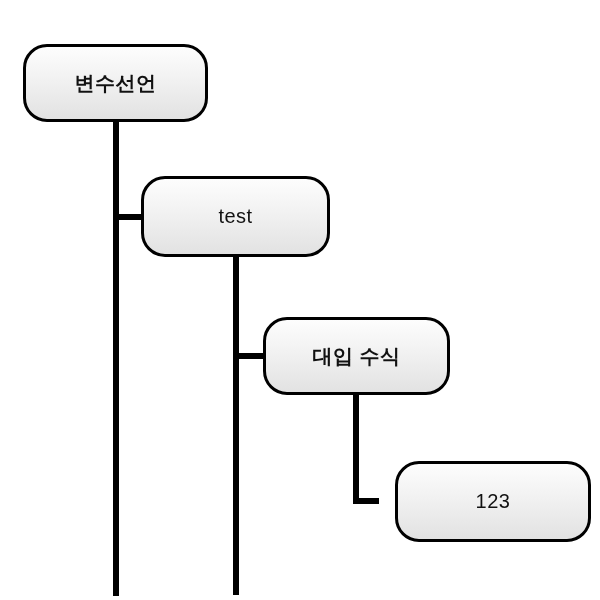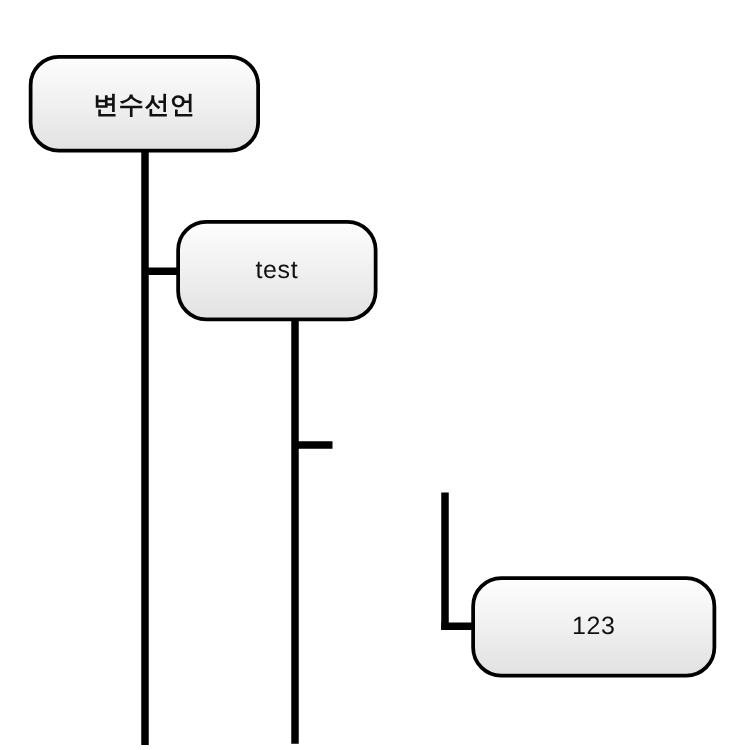--- a/index.html
+++ b/index.html
@@ -28,23 +28,23 @@
     color: #111111;
     letter-spacing: 0.5px;
   }
   .node.bold { font-weight: bold; }
   .line {
     position: absolute;
     background: #000000;
   }
   
   #node-root        { left: 23px;  top: 44px;  width: 185px; height: 78px; }
-  #node-child       { left: 141px; top: 176px; width: 161px; height: 81px; }
+  #node-child       { left: 141px; top: 176px; width: 189px; height: 81px; }
   #node-grandchild  { left: 263px; top: 317px; width: 187px; height: 78px; }
-  #node-leaf        { left: 377px; top: 461px; width: 196px; height: 81px; }
+  #node-leaf        { left: 395px; top: 461px; width: 196px; height: 81px; }
   
   #trunk-root        { left: 113px; top: 121px; width: 6px;  height: 475px; }
   #branch-to-child   { left: 115px; top: 214px; width: 29px; height: 6px;  }
   #trunk-child       { left: 233px; top: 256px; width: 6px;  height: 339px; }
   #branch-to-grandchild { left: 235px; top: 353px; width: 31px; height: 6px; }
   #trunk-grandchild  { left: 353px; top: 394px; width: 6px;  height: 110px; }
   #branch-to-leaf    { left: 353px; top: 498px; width: 26px; height: 6px;  }
 </style>
 </head>
 <body>
@@ -59,18 +59,21 @@
   <div class="line" id="branch-to-leaf"></div>
 
   <div class="node bold" id="node-root">
     <span>변수선언</span>
   </div>
 
   <div class="node" id="node-child">
     <span>test</span>
   </div>
 
+  <div class="node bold" id="node-grandchild">
+    <span>대입 수식</span>
+  </div>
 
   <div class="node" id="node-leaf">
     <span>123</span>
   </div>
 
 </div>
 
 </body></html>

